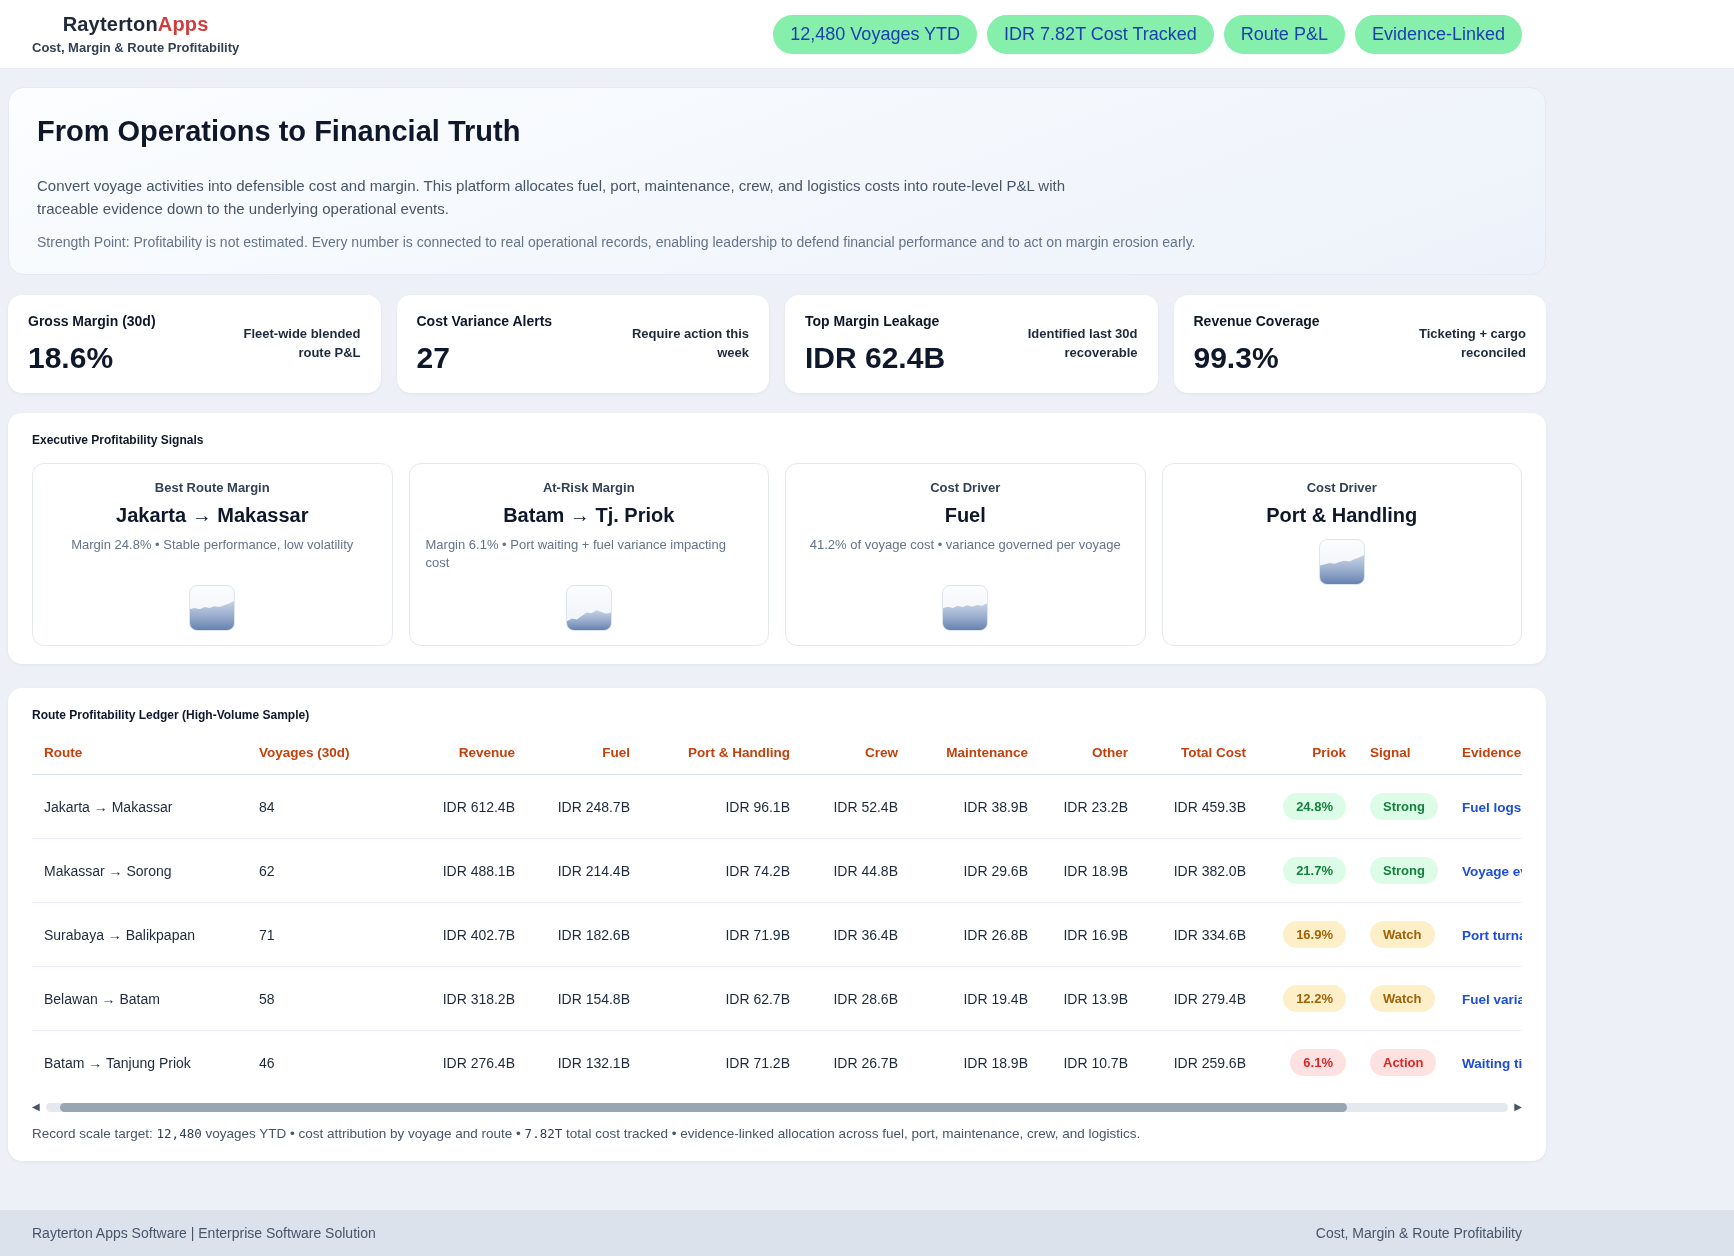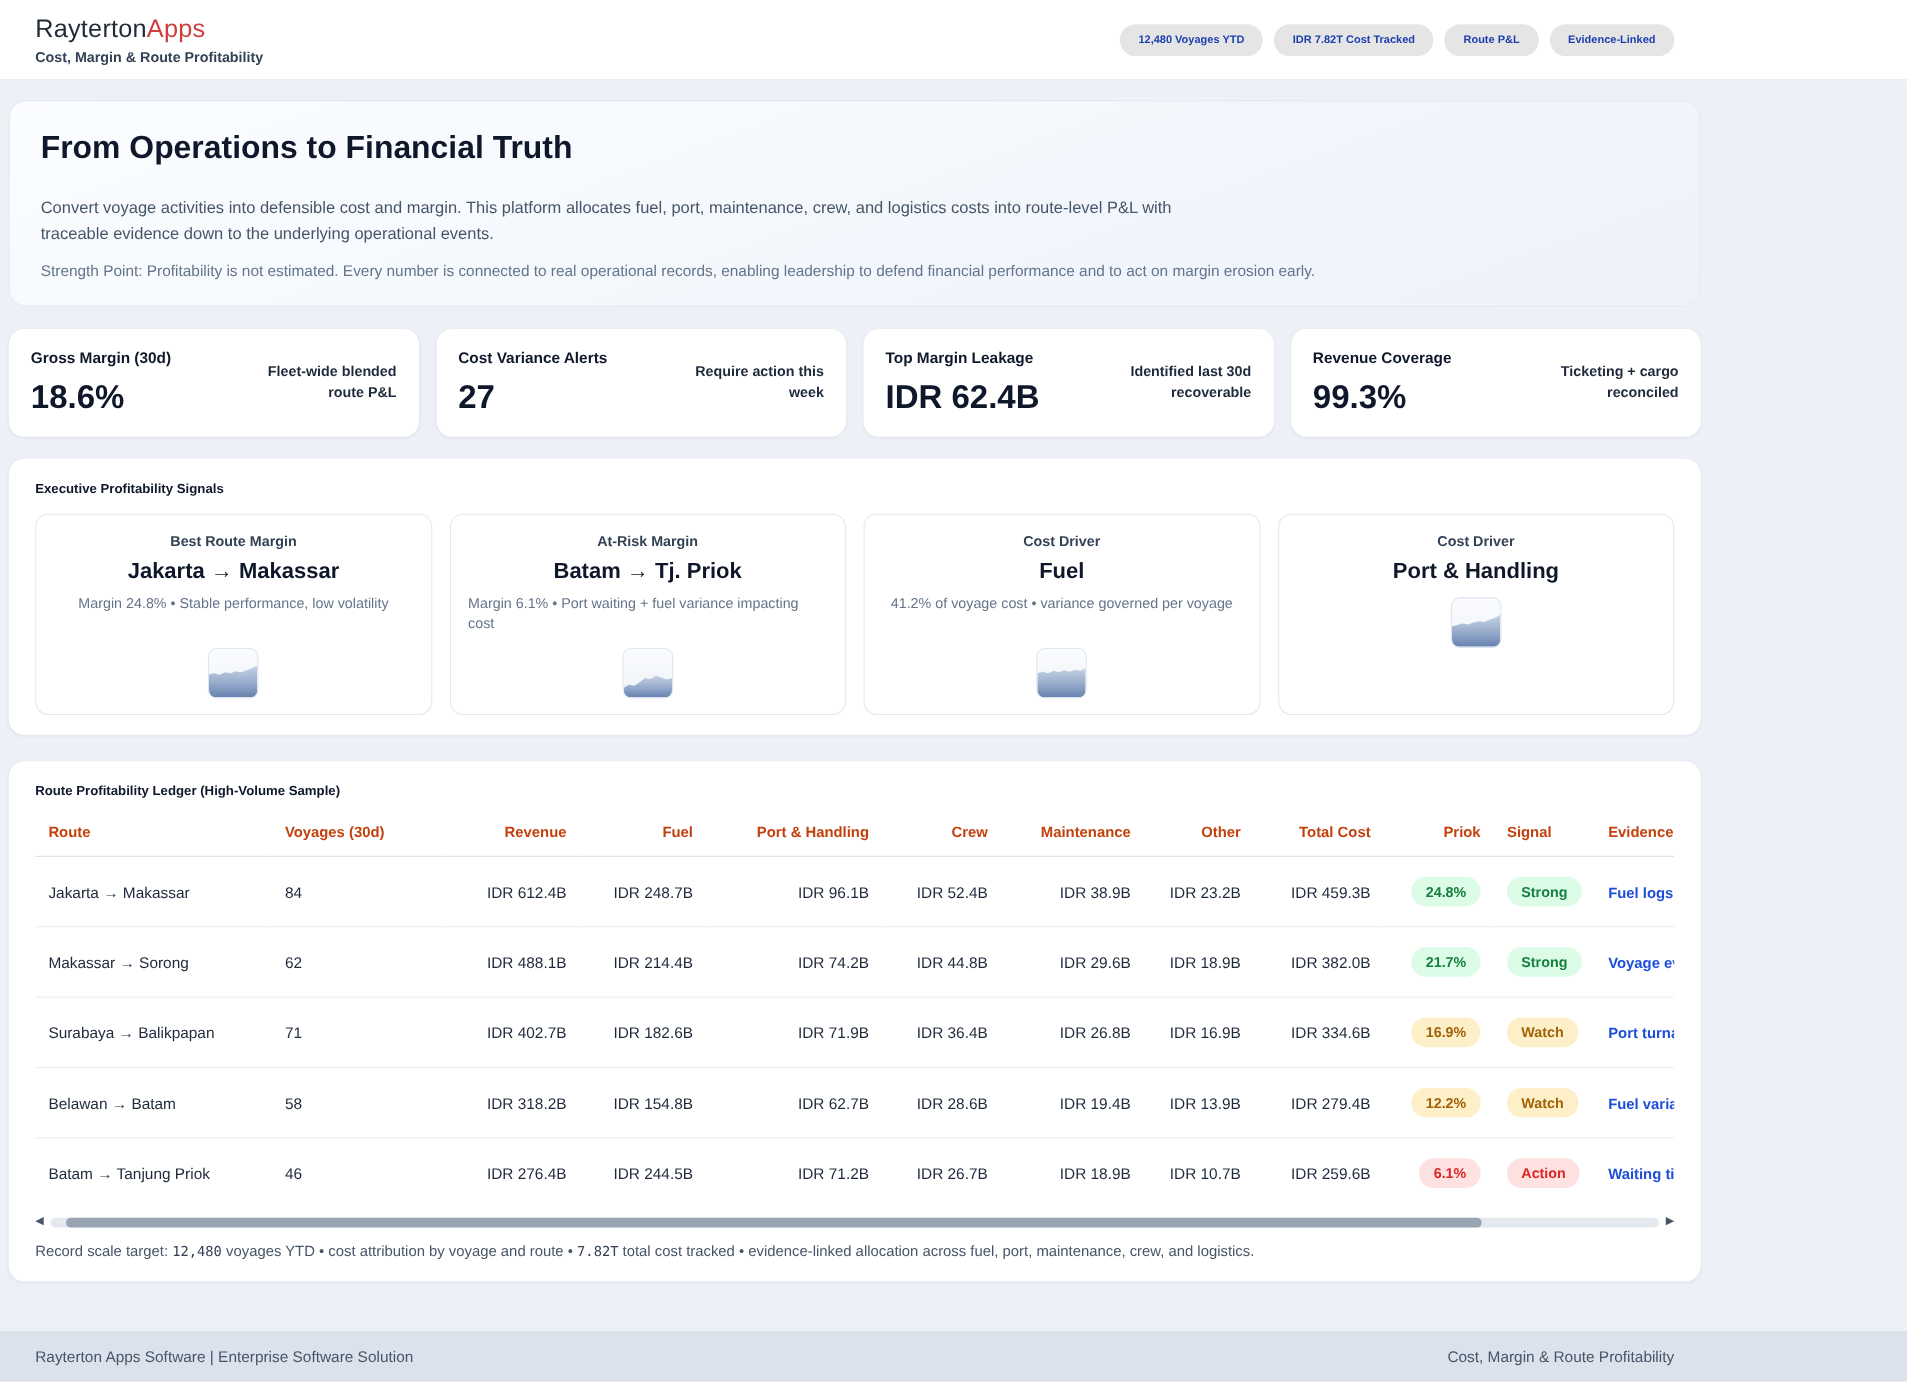--- a/index.html
+++ b/index.html
@@ -10,25 +10,25 @@
     font-family: "Liberation Sans", sans-serif;
     color: #0f172a;
     display: flex;
     flex-direction: column;
   }
   .shell { width: 1538px; margin-left: 8px; }
 
   
   .header { background: #ffffff; border-bottom: 1px solid #e7ecf3; }
   .header-inner { display: flex; justify-content: space-between; align-items: center; padding: 13px 24px; }
-  .brand-name { font-size: 23px; font-weight: normal; color: #1f2937; letter-spacing: 0.2px; }
+  .brand-name { font-size: 20px; font-weight: bold; color: #1f2937; letter-spacing: 0.2px; text-align: center; }
   .brand-accent { color: #cf3d3d; }
   .brand-sub { font-size: 13px; font-weight: bold; color: #334155; margin-top: 4px; }
   .badges { display: flex; gap: 10px; }
-  .badge { background: #e5e5e5; color: #1e40af; font-weight: bold; font-size: 10px; padding: 9px 17px; border-radius: 999px; white-space: nowrap; }
+  .badge { background: #86efac; color: #1e40af; font-weight: normal; font-size: 18px; padding: 9px 17px; border-radius: 999px; white-space: nowrap; }
 
   
   .hero { margin-top: 18px; background: linear-gradient(160deg, #fbfdff 0%, #edf2fa 100%);
           border: 1px solid #e4eaf3; border-radius: 16px; padding: 27px 28px 24px; }
   .hero-title { font-size: 29px; font-weight: bold; color: #0f172a; margin-bottom: 26px; }
   .hero-desc { font-size: 15px; line-height: 1.55; color: #475569; max-width: 1040px; margin-bottom: 13px; }
   .hero-strength { font-size: 14px; color: #64748b; }
 
   
   .kpi-row { display: grid; grid-template-columns: repeat(4, 1fr); gap: 16px; margin-top: 20px; }
@@ -281,21 +281,21 @@
             <td class="ar">IDR 13.9B</td>
             <td class="ar">IDR 279.4B</td>
             <td class="ar"><span class="pill" data-tone="watch">12.2%</span></td>
             <td class="al"><span class="pill" data-tone="watch">Watch</span></td>
             <td class="al"><span class="ev-link">Fuel varia</span></td>
           </tr>
           <tr>
             <td class="al">Batam → Tanjung Priok</td>
             <td class="al">46</td>
             <td class="ar">IDR 276.4B</td>
-            <td class="ar">IDR 244.5B</td>
+            <td class="ar">IDR 132.1B</td>
             <td class="ar">IDR 71.2B</td>
             <td class="ar">IDR 26.7B</td>
             <td class="ar">IDR 18.9B</td>
             <td class="ar">IDR 10.7B</td>
             <td class="ar">IDR 259.6B</td>
             <td class="ar"><span class="pill" data-tone="risk">6.1%</span></td>
             <td class="al"><span class="pill" data-tone="risk">Action</span></td>
             <td class="al"><span class="ev-link">Waiting ti</span></td>
           </tr>
         </tbody>

